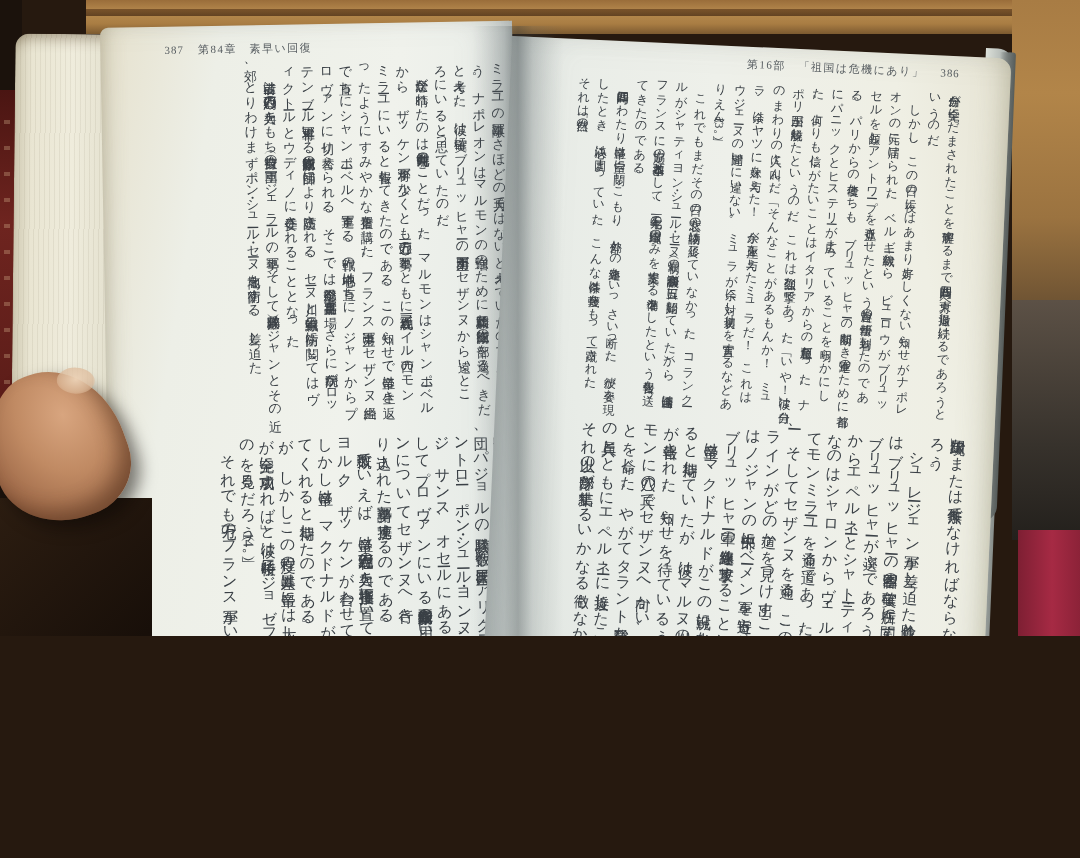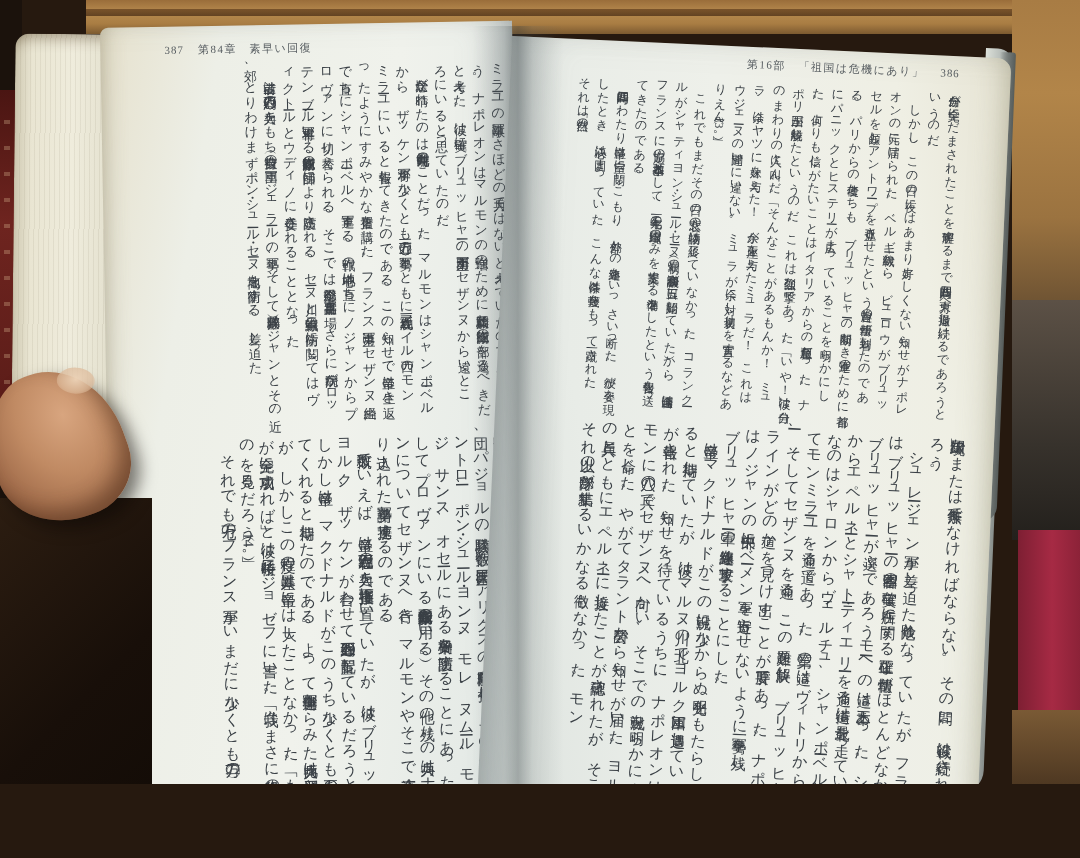--- a/index.html
+++ b/index.html
@@ -1,16 +1,16 @@
 <!DOCTYPE html>
 <html><head>
 <meta charset="utf-8">
 <style>
   html,body{margin:0;padding:0;background:#26190f;}
-  #photo{position:relative;width:1080px;height:784px;overflow:hidden;
+  #photo{position:relative;width:1080px;height:636px;overflow:hidden;
          font-family:"Liberation Serif","DejaVu Serif",serif;}
 
   
   .couch-top{position:absolute;left:86px;top:0;width:994px;height:34px;
     background:linear-gradient(180deg,#9a6d3a 0%,#b68a4e 35%,#a97d43 70%,#7c5a30 100%);}
   .couch-top::before{content:"";position:absolute;left:0;top:9px;width:100%;height:7px;
     background:linear-gradient(180deg,#6f4a25,#55371b);opacity:.85;}
   .couch-right{position:absolute;left:1012px;top:0;width:68px;height:310px;
     background:linear-gradient(180deg,#a87c44,#b28549 30%,#9b7340 70%,#6b5132 100%);}
   .shadow-right{position:absolute;left:1012px;top:300px;width:68px;height:240px;

